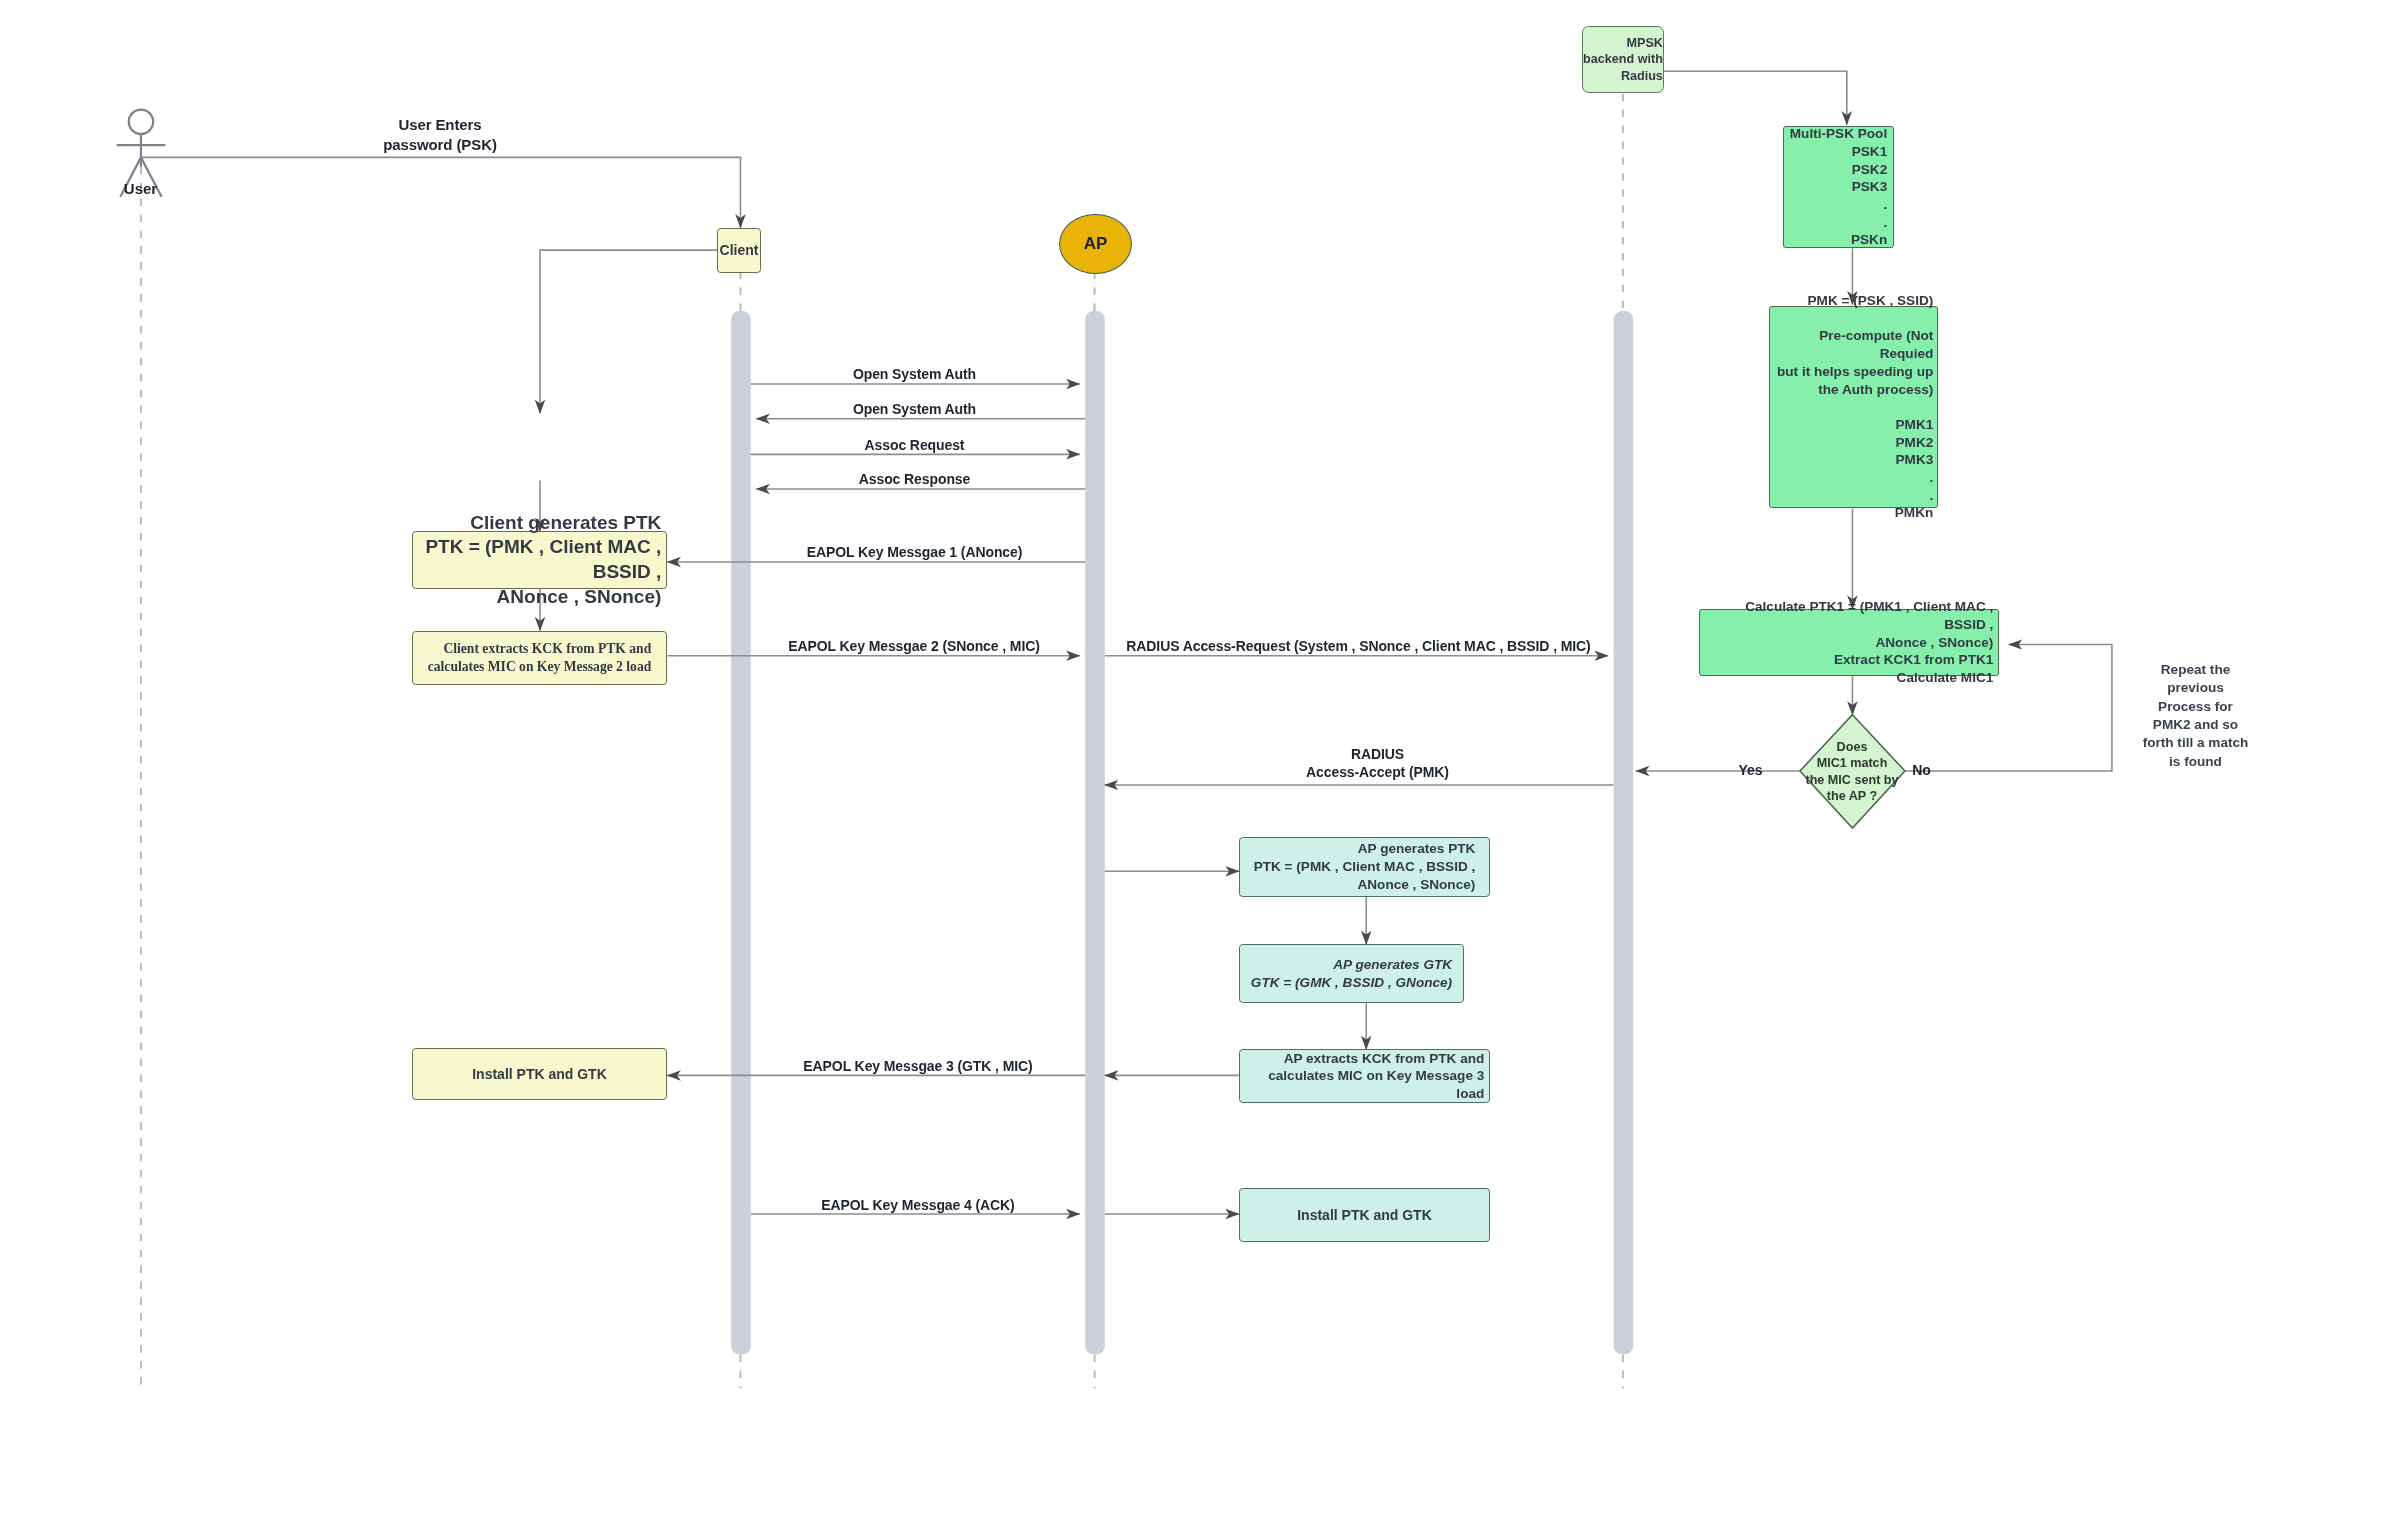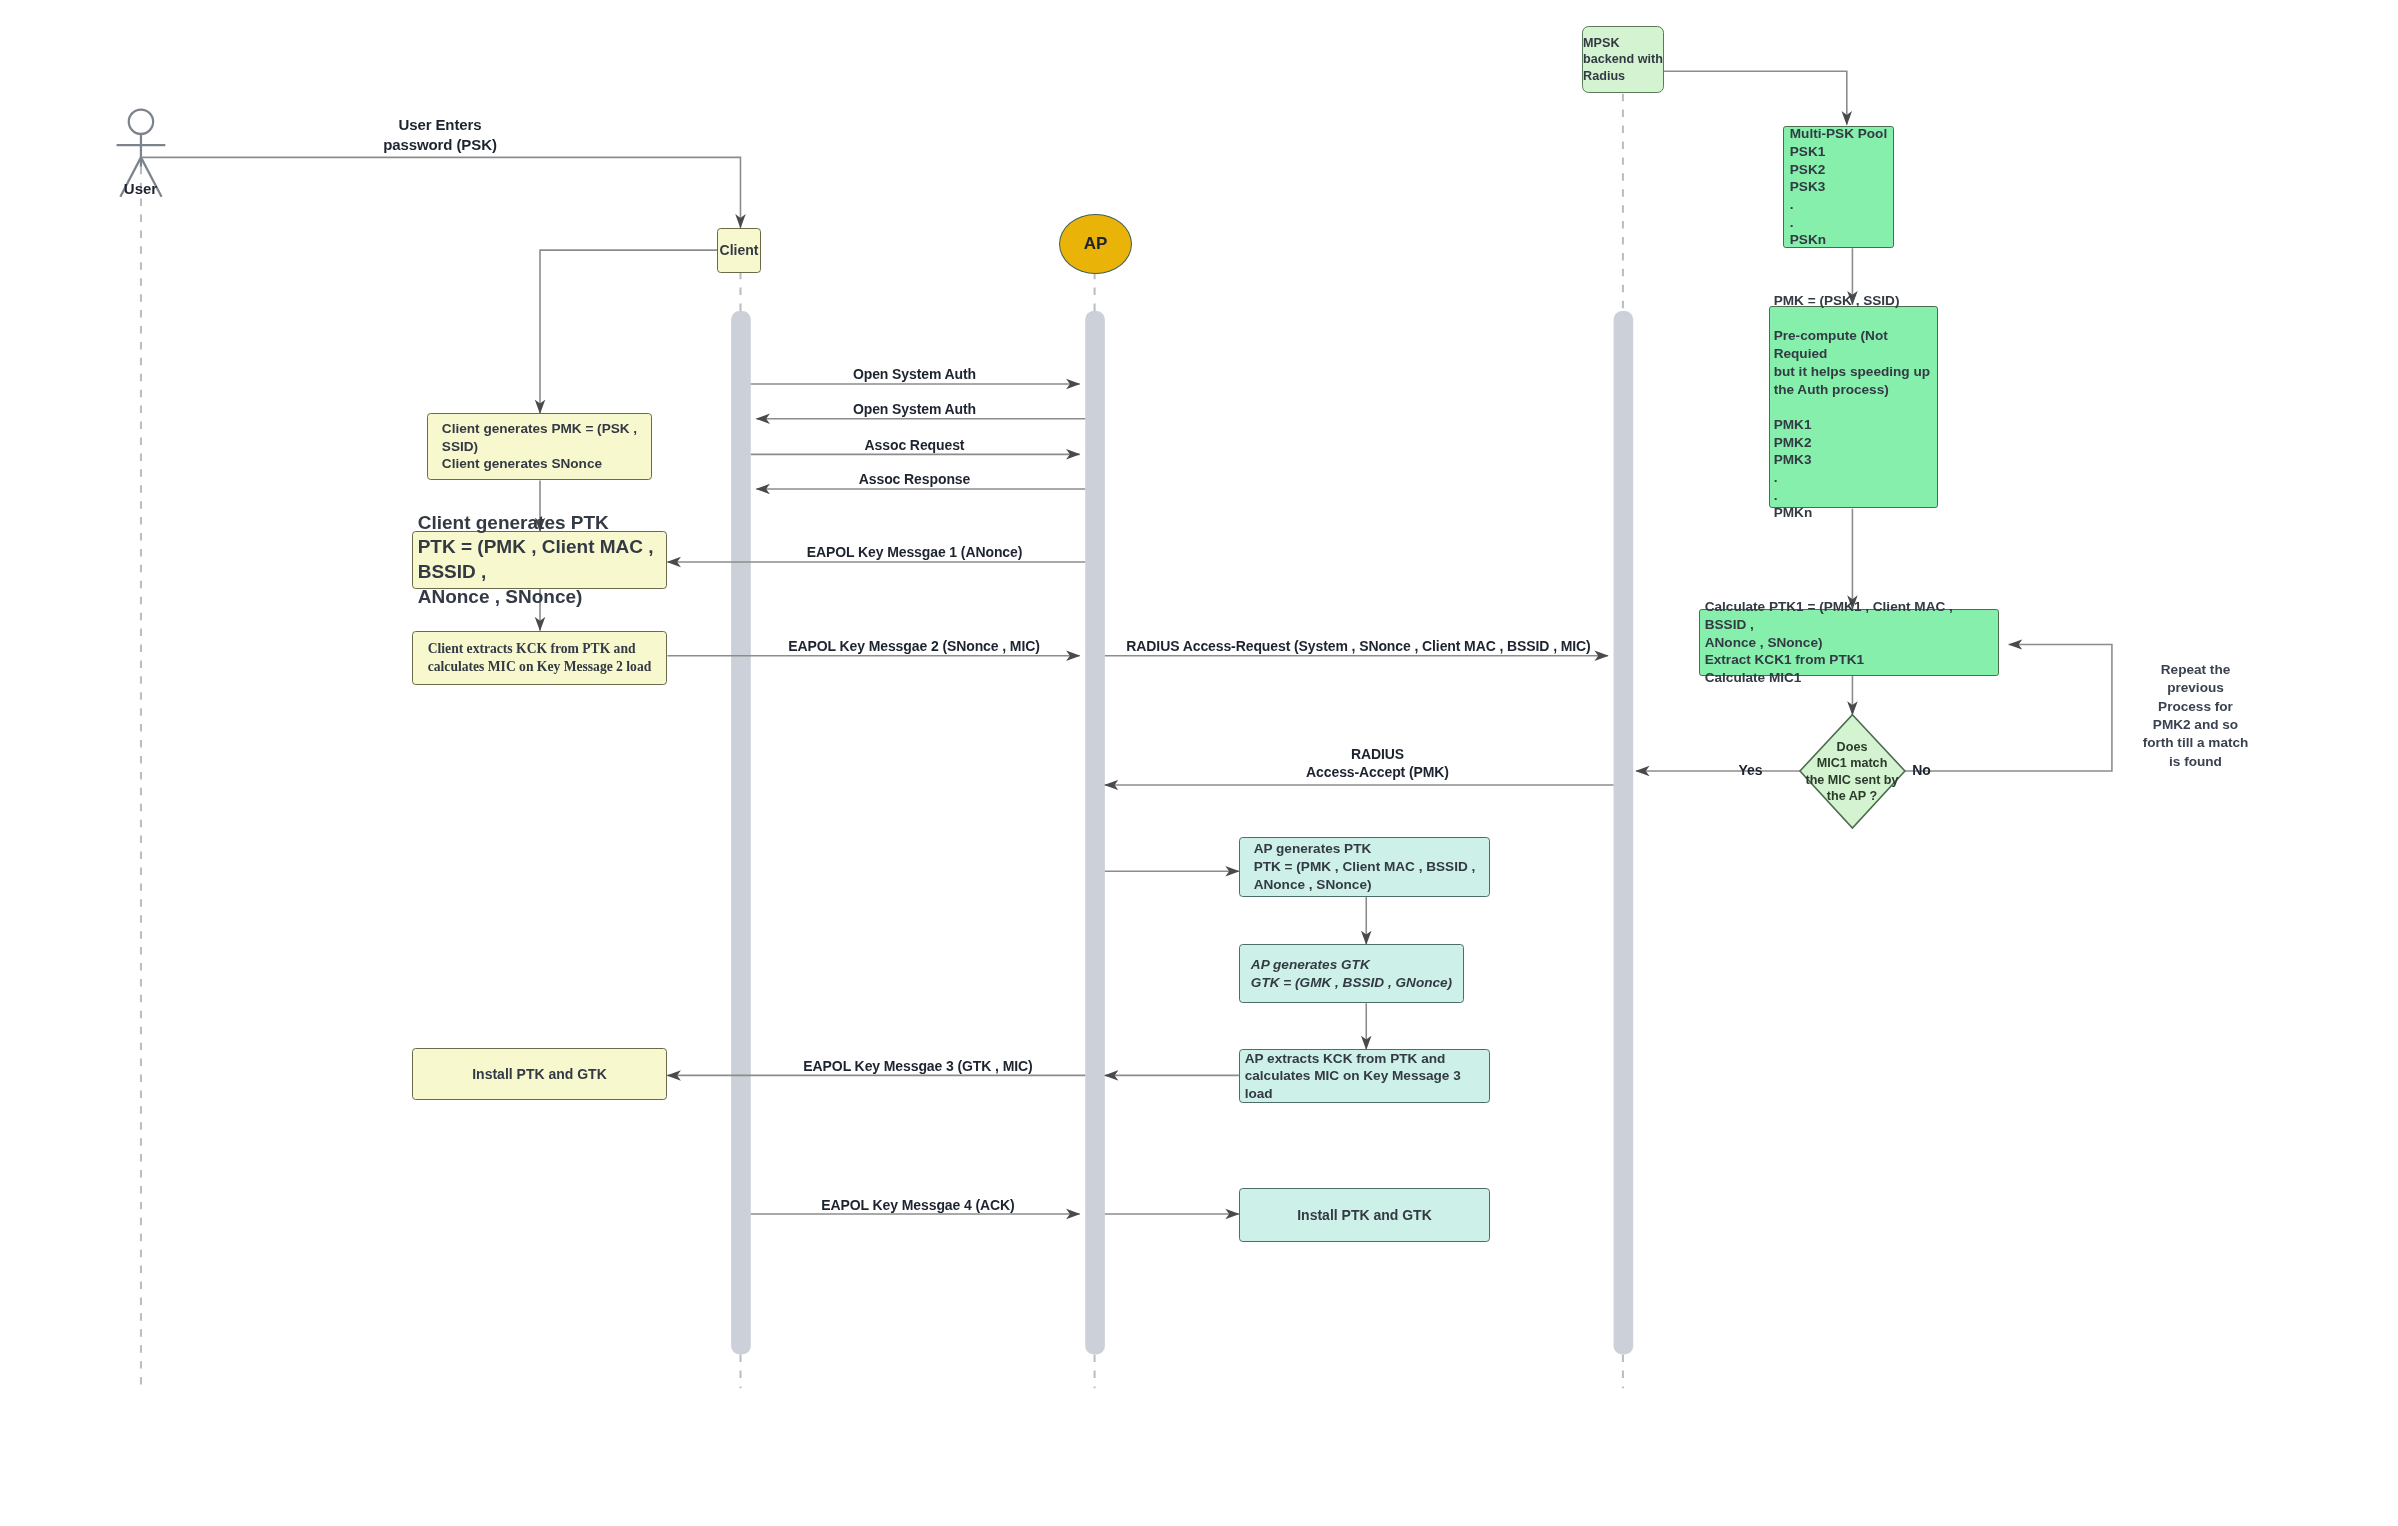--- a/index.html
+++ b/index.html
@@ -23,21 +23,21 @@
     width: 2399px;
     height: 1526px;
     pointer-events: none;
   }
   .node {
     position: absolute;
     box-sizing: border-box;
     display: flex;
     align-items: center;
     justify-content: center;
-    text-align: left;
+    text-align: right;
     color: #333a44;
     font-weight: bold;
     line-height: 1.30;
     white-space: pre-line;
   }
   .yellow-box {
     background: #f8f8cf;
     border: 1.5px solid #6b6b4b;
     border-radius: 3.7px;
   }
@@ -222,23 +222,20 @@
 
   <div class="msg-label" style="left:1115px; top:637px; width:487px; font-size:14px;">RADIUS Access-Request    (System , SNonce , Client MAC , BSSID , MIC)</div>
 
   <div class="msg-label" style="left:1209px; top:745px; width:337px; font-size:14px;">RADIUS
 Access-Accept (PMK)</div>
 
   <div class="msg-label" style="left:740px; top:1057px; width:356px; font-size:14px;">EAPOL Key Messgae 3 (GTK , MIC)</div>
 
   <div class="msg-label" style="left:740px; top:1196px; width:356px; font-size:14px;">EAPOL Key Messgae 4 (ACK)</div>
 
-  <div class="node yellow-box" style="left:427px; top:413px; width:225px; height:67px; font-size:13.6px; padding:1.9px 5.6px;">Client generates PMK = (PSK ,
-SSID)
-Client generates SNonce</div>
 
   <div class="node yellow-box" style="left:412px; top:531px; width:255px; height:58px; font-size:19px; padding:1.9px 4.7px;">Client generates PTK
 PTK = (PMK , Client MAC , BSSID ,
 ANonce , SNonce)</div>
 
   <div class="node yellow-box" style="left:412px; top:631px; width:255px; height:54px; font-size:13.6px; padding:1.9px 4.7px;font-family:Liberation Serif, serif;">Client extracts KCK from PTK and
 calculates MIC on Key Message 2 load</div>
 
   <div class="node yellow-box" style="left:412px; top:1048px; width:255px; height:52px; font-size:14px;">Install PTK and GTK</div>
 

